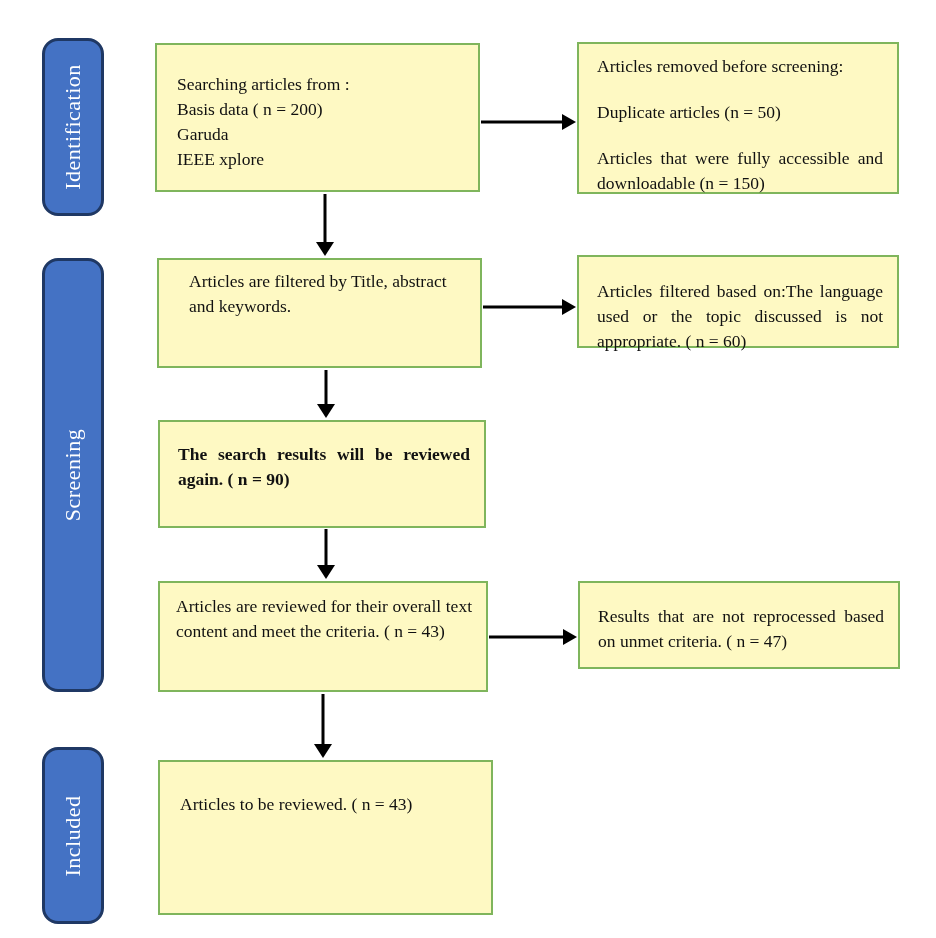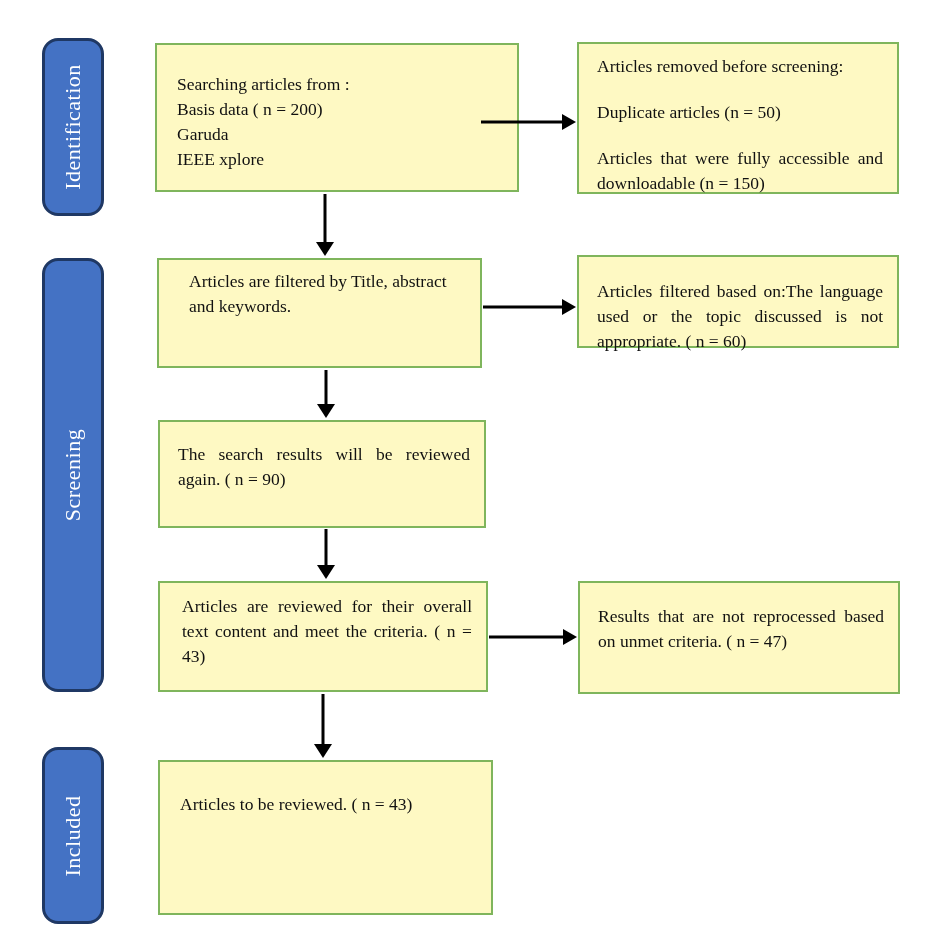--- a/index.html
+++ b/index.html
@@ -43,29 +43,29 @@
   .fbox {
     position: absolute;
     background: #fef9c3;
     border: 2px solid var(--box-border);
     color: var(--box-text);
     font-size: 17.5px;
     line-height: 1.42;
   }
   .fbox p, .fbox .line { color: var(--box-text); }
   .just { text-align: justify; }
-  .b1 { left: 155px; top: 43px;  width: 364px; height: 149px; padding: 27px 16px 0 20px; }
+  .b1 { left: 155px; top: 43px;  width: 325px; height: 149px; padding: 27px 16px 0 20px; }
   .b2 { left: 577px; top: 42px;  width: 322px; height: 152px; padding: 10px 14px 0 18px; }
   .b2 p { margin-bottom: 21px; }
   .b3 { left: 157px; top: 258px; width: 325px; height: 110px; padding: 9px 14px 0 30px; }
   .b3 .n-line { margin-top: 17px; }
   .b4 { left: 577px; top: 255px; width: 322px; height: 93px; padding: 22px 14px 0 18px; }
-  .b5 { left: 158px; top: 420px; width: 328px; height: 108px; padding: 20px 14px 0 18px; }
-  .b6 { left: 158px; top: 581px; width: 330px; height: 111px; padding: 11px 14px 0 22px; }
-  .b7 { left: 578px; top: 581px; width: 322px; height: 113px; padding: 21px 14px 8px 18px; }
+  .b5 { left: 158px; top: 420px; width: 328px; height: 108px; padding: 20px 14px 0 18px; font-weight: bold; }
+  .b6 { left: 158px; top: 581px; width: 330px; height: 111px; padding: 11px 14px 0 16px; }
+  .b7 { left: 578px; top: 581px; width: 322px; height: 88px; padding: 21px 14px 8px 18px; }
   .b8 { left: 158px; top: 760px; width: 335px; height: 155px; padding: 30px 14px 0 20px; }
 
   
   .arrow-h { position: absolute; height: 16px; }
   .arrow-h .shaft {
     position: absolute; left: 0; right: 13px; top: 50%;
     transform: translateY(-50%); height: 3px; background: var(--arrow);
   }
   .arrow-h .head {
     position: absolute; right: 0; top: 50%; transform: translateY(-50%);

